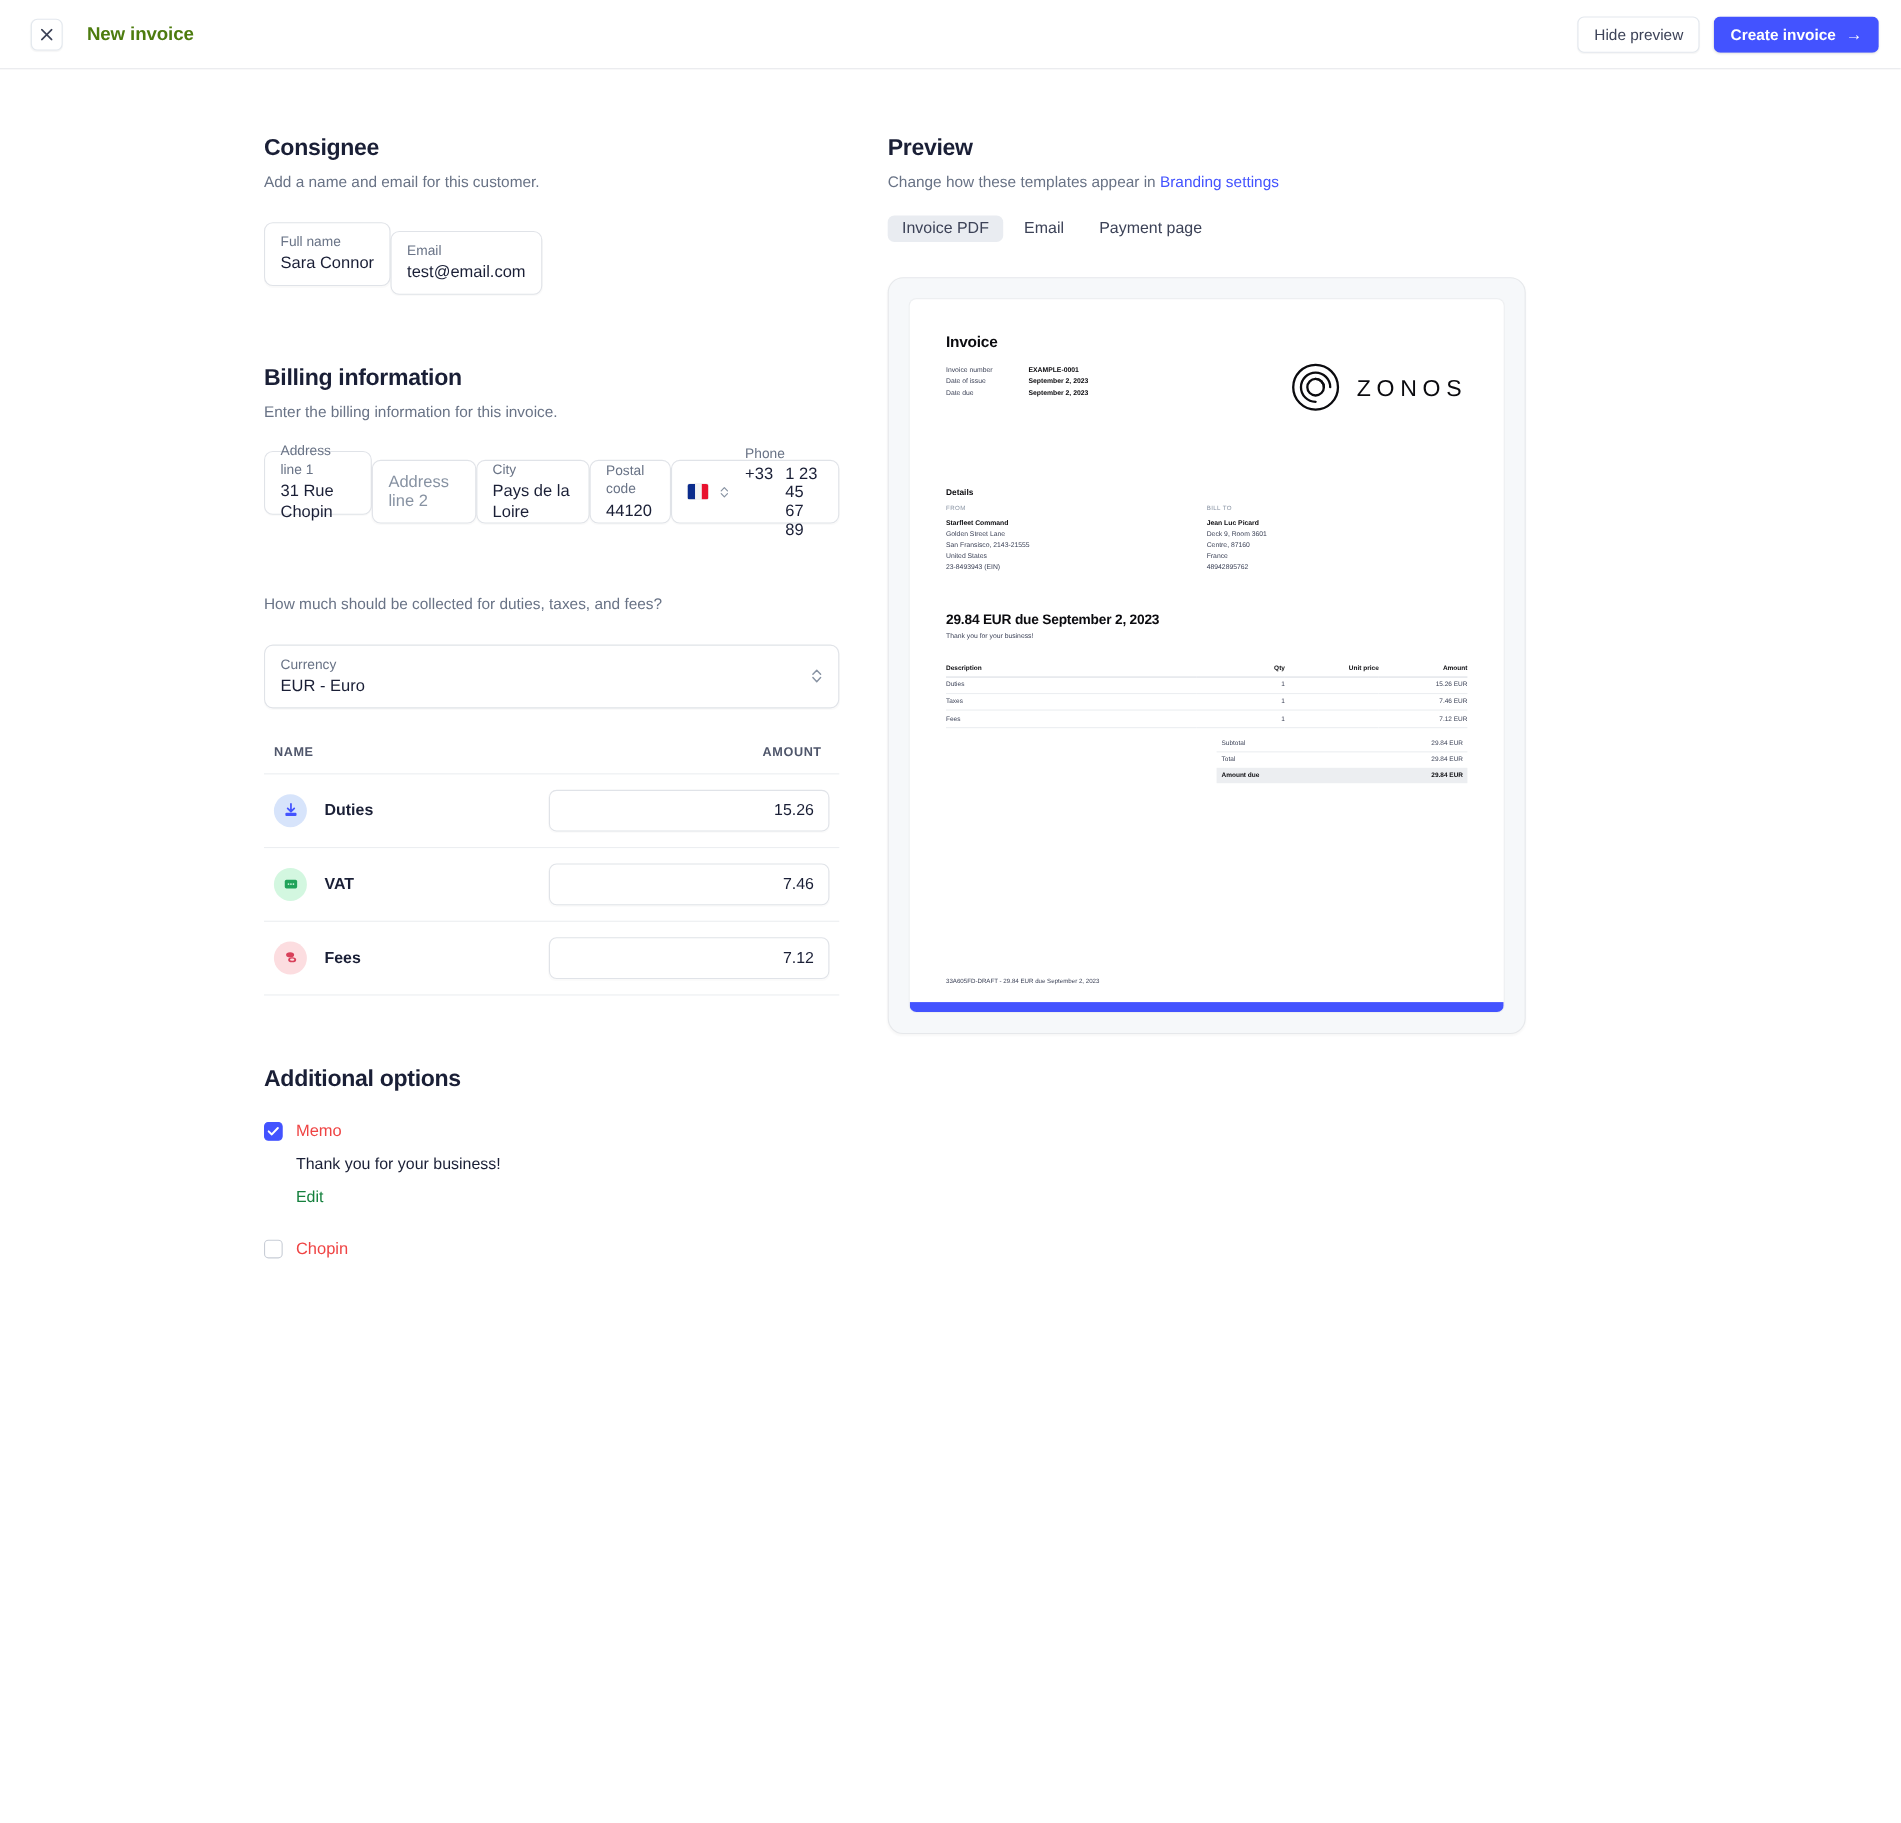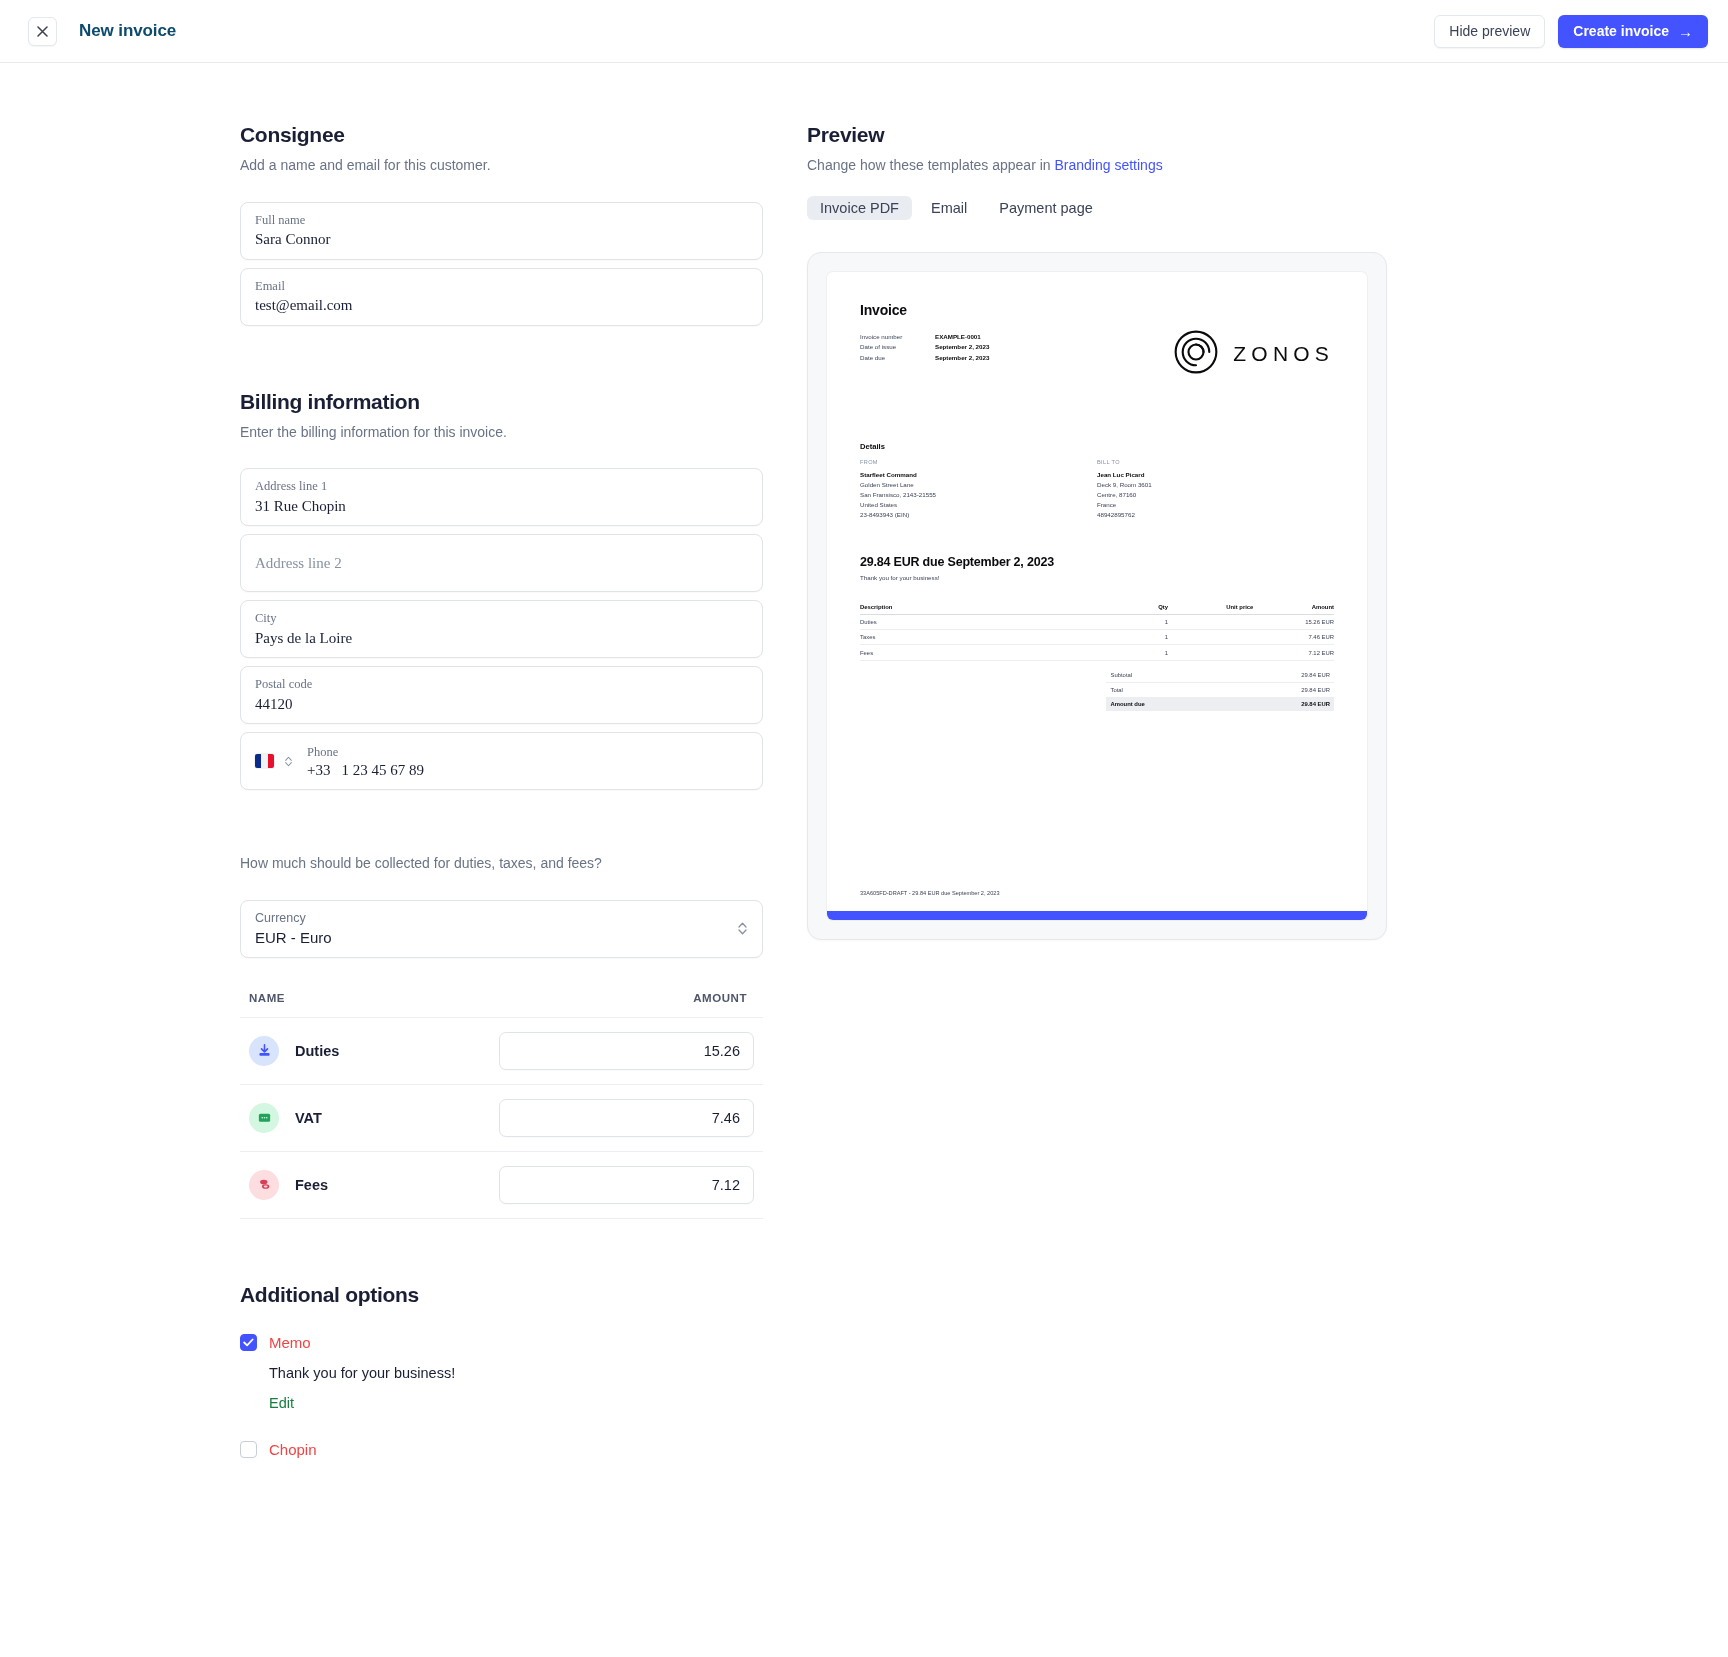--- a/index.html
+++ b/index.html
@@ -31,21 +31,21 @@
     cursor: pointer;
     box-shadow: 0 1px 1px rgba(0,0,0,.04);
     flex: 0 0 auto;
   }
   .close-btn svg { display: block; }
   .topbar-title {
     margin-left: 22px;
     font-size: 17px;
     font-weight: 700;
     letter-spacing: -0.1px;
-    color: #0c4a6e;
+    color: #4d7c0f;
   }
   .topbar-actions {
     margin-left: auto;
     display: flex;
     align-items: center;
     gap: 13px;
   }
   .btn-secondary {
     height: 33px;
     padding: 0 14px;
@@ -95,21 +95,21 @@
     margin-bottom: 9px;
   }
   .section-sub {
     font-size: 14px;
     color: #697386;
     margin-bottom: 26px;
     line-height: 1.4;
   }
 
   
-  .field-group { display: flex; flex-direction: column; font-family: Liberation Serif, serif; }
+  .field-group { display: flex; flex-direction: row; }
   .field {
     position: relative;
     border: 1px solid #e0e3e8;
     background: #fff;
     height: 58px;
     display: flex;
     align-items: center;
     padding: 0 14px;
     box-shadow: 0 1px 1px rgba(0,0,0,.025);
   }

